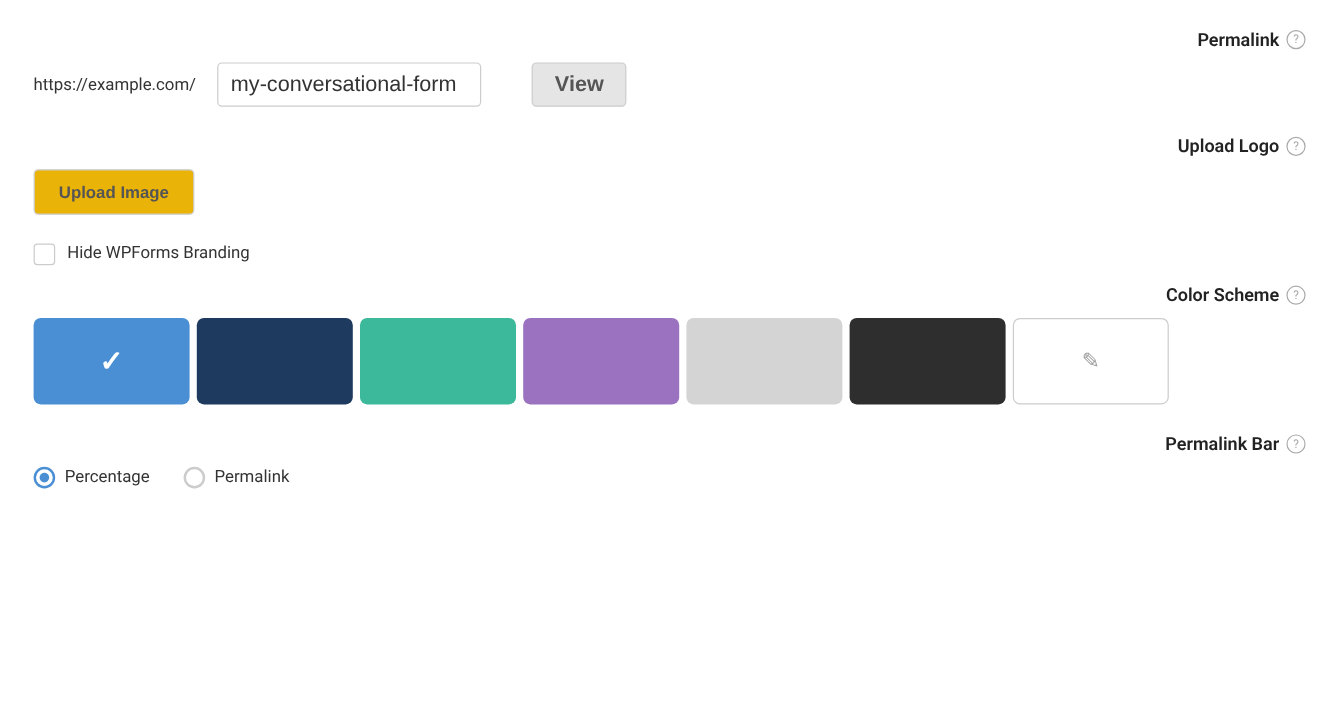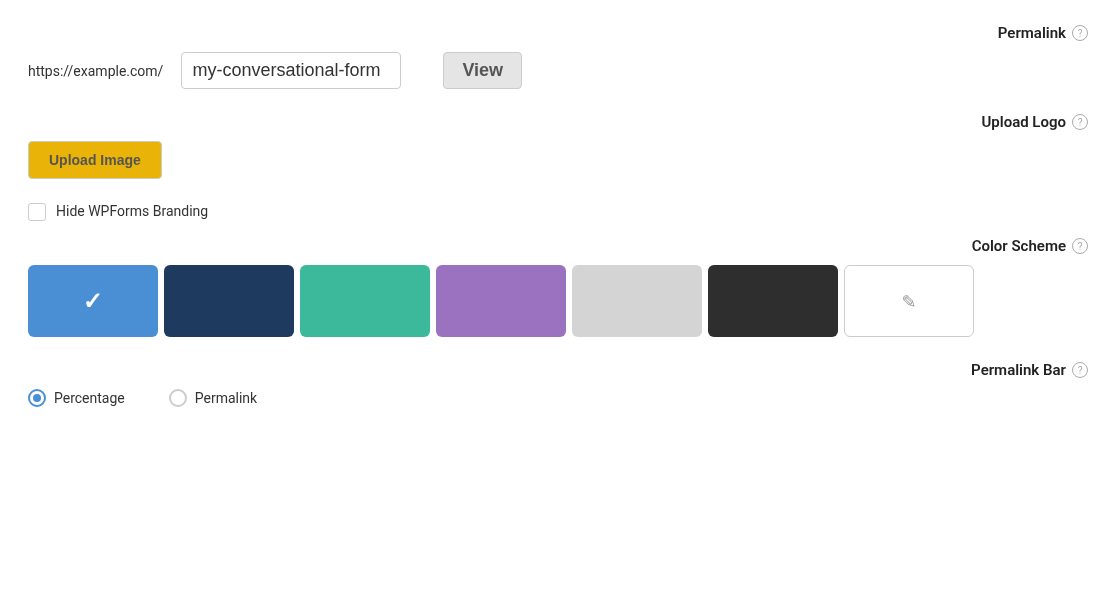--- a/index.html
+++ b/index.html
@@ -145,21 +145,21 @@
 
     .color-swatch.custom .pen-icon {
       color: #999;
       font-size: 18px;
     }
 
     
     .radio-group {
       display: flex;
       align-items: flex-start;
-      gap: 44px;
+      gap: 28px;
     }
 
     .radio-item {
       display: flex;
       align-items: center;
       gap: 8px;
       cursor: pointer;
     }
 
     .radio-circle {

